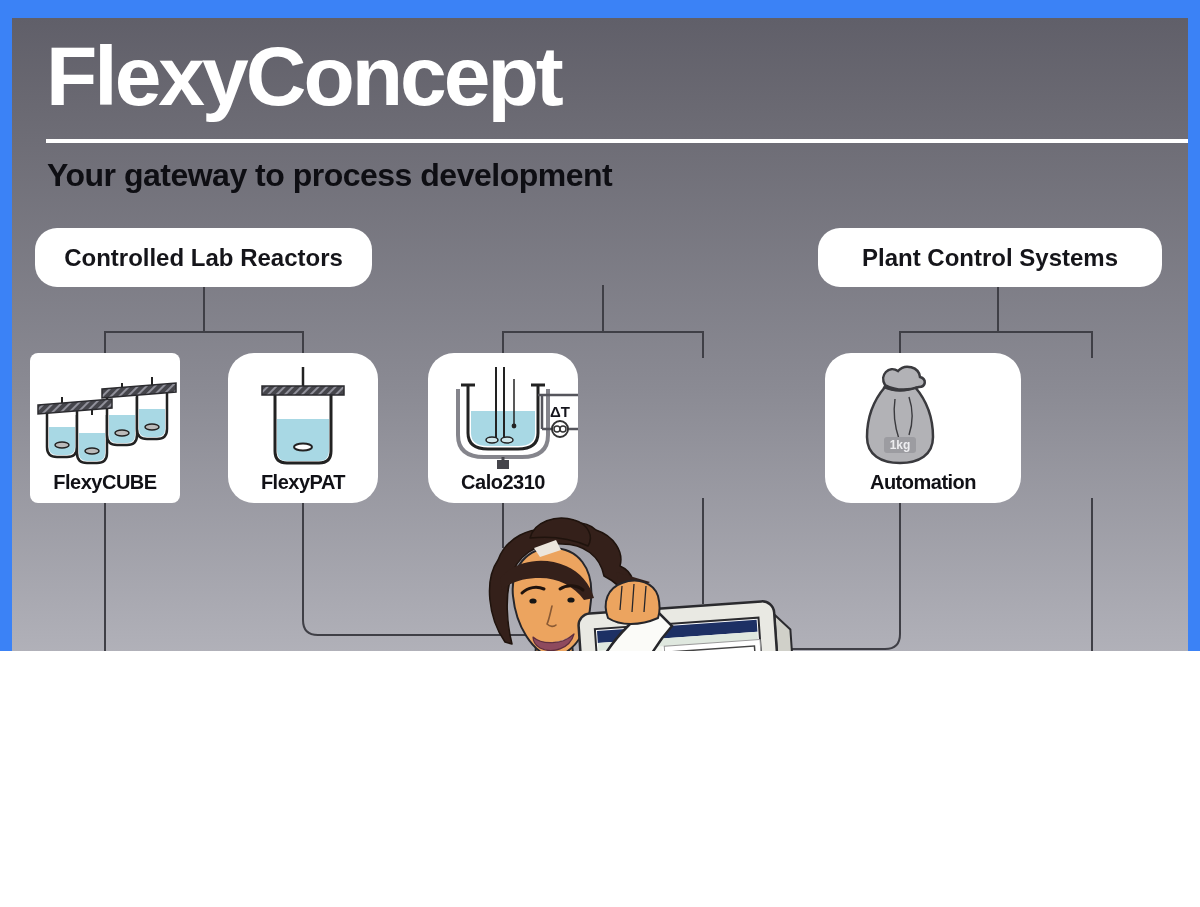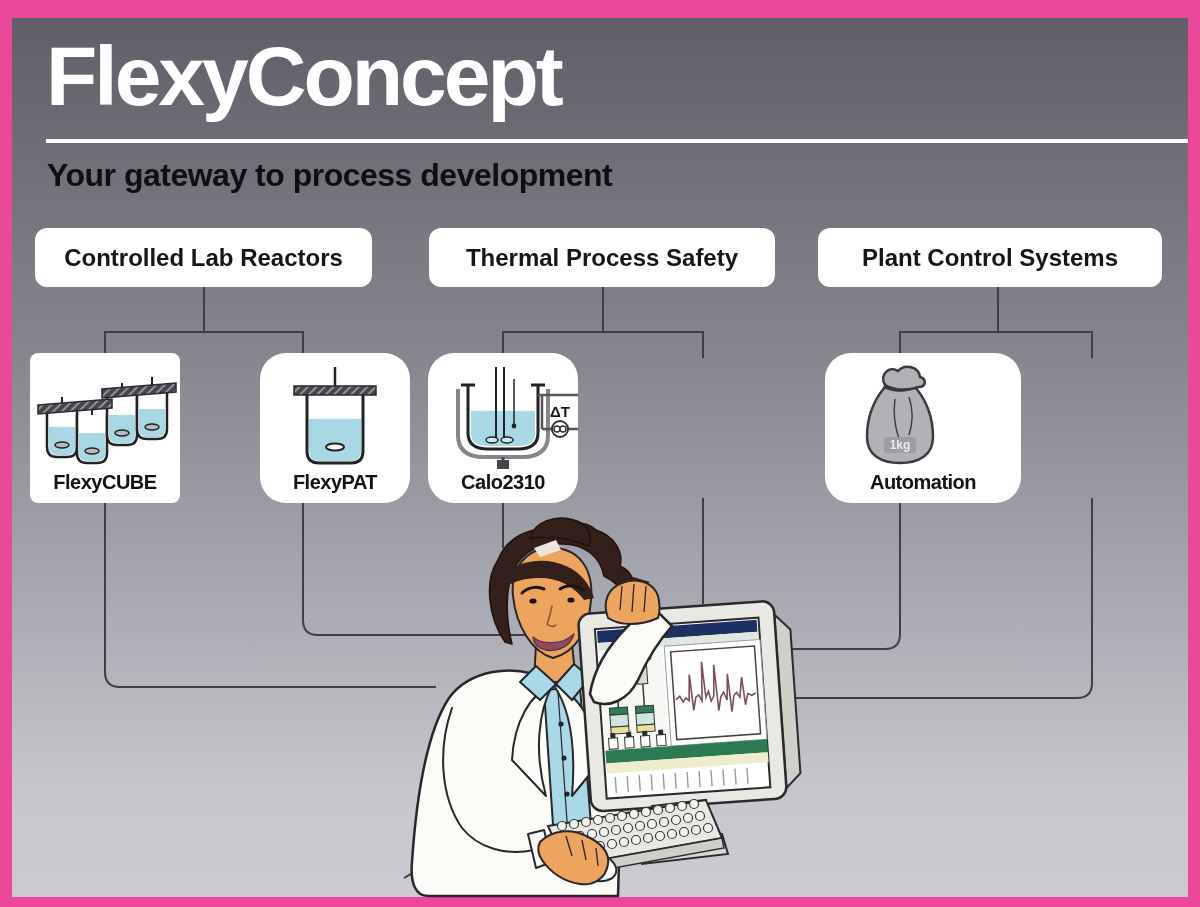--- a/index.html
+++ b/index.html
@@ -1,31 +1,31 @@
 <!DOCTYPE html>
 <html><head>
 <meta charset="utf-8">
 <style>
   html,body{margin:0;padding:0;background:#ffffff;}
-  .stage{position:relative;width:1200px;height:907px;background:#ec4899;overflow:hidden;
+  .stage{position:relative;width:1200px;height:651px;background:#3b82f6;overflow:hidden;
          font-family:"Liberation Sans",sans-serif;}
   .bg{position:absolute;left:12px;top:18px;width:1176px;height:879px;
       background:linear-gradient(180deg,#605f69 0%,#6a6972 10%,#8a8a93 42%,#aeaeb6 70%,#c6c6cc 88%,#cccbd1 100%);}
   .title{position:absolute;left:46px;top:34px;font-size:84px;font-weight:700;color:#ffffff;
          letter-spacing:-3px;line-height:1;}
   .rule{position:absolute;left:46px;top:139px;width:1142px;height:4px;background:#ffffff;}
   .subtitle{position:absolute;left:47px;top:157px;font-size:32px;font-weight:700;color:#0e0e13;
             letter-spacing:-0.5px;}
-  .cat{position:absolute;top:228px;height:59px;background:#ffffff;border-radius:12px;
+  .cat{position:absolute;top:228px;height:59px;background:#ffffff;border-radius:22px;
        display:flex;align-items:center;justify-content:center;font-size:24px;font-weight:700;
        color:#15151a;z-index:2;text-align:center;}
   .cat1{left:35px;width:337px;} .cat2{left:429px;width:346px;} .cat3{left:818px;width:344px;}
   .tile{position:absolute;top:353px;width:150px;height:150px;background:#ffffff;
         border-radius:26px;z-index:2;}
-  .t1{left:30px;border-radius:8px;} .t2{left:228px;margin-left:32px;} .t3{left:428px;} .t4{left:628px;} .t5{left:825px;padding-left:46px;} .t6{left:1017px;}
+  .t1{left:30px;border-radius:8px;} .t2{left:228px;} .t3{left:428px;} .t4{left:628px;} .t5{left:825px;padding-left:46px;} .t6{left:1017px;}
   .tile svg{position:absolute;left:0;top:4px;width:150px;height:112px;}
   .tile .lbl{position:absolute;bottom:9px;left:0;width:100%;text-align:center;
              font-size:20px;font-weight:700;color:#111116;letter-spacing:-0.5px;}
   .overlay{position:absolute;left:0;top:0;width:1200px;height:907px;z-index:1;}
 </style>
 </head>
 <body>
 
 <div class="stage">
   <div class="bg"></div>
@@ -210,23 +210,20 @@
     <g>
       <path d="M590 694 C594 668 608 646 628 626 L650 604 L672 626 C656 644 646 662 638 680 C628 700 610 708 594 702 Z" fill="#fbfbf8" stroke="#26262b" stroke-width="2.5"></path>
       <path d="M608 618 C602 602 608 588 622 583 C638 577 654 583 658 596 C660 604 660 612 658 618 C640 626 620 626 608 618 Z" fill="#eca45f" stroke="#26262b" stroke-width="2"></path>
       <path d="M622 586 L620 610 M634 584 L632 612 M646 586 L644 612" fill="none" stroke="#26262b" stroke-width="1.3"></path>
     </g>
   </svg>
 
   <div class="cat cat1">
     <span>Controlled Lab Reactors</span>
   </div>
-  <div class="cat cat2">
-    <span>Thermal Process Safety</span>
-  </div>
   <div class="cat cat3">
     <span>Plant Control Systems</span>
   </div>
 
   <div class="tile t1">
     <svg viewBox="0 0 150 112">
       <defs>
         <pattern id="hatchA" width="6" height="10" patternUnits="userSpaceOnUse" patternTransform="rotate(45)">
           <rect width="6" height="10" fill="#45454b"></rect>
             <line x1="1" y1="0" x2="1" y2="10" stroke="#90909a" stroke-width="2"></line>

